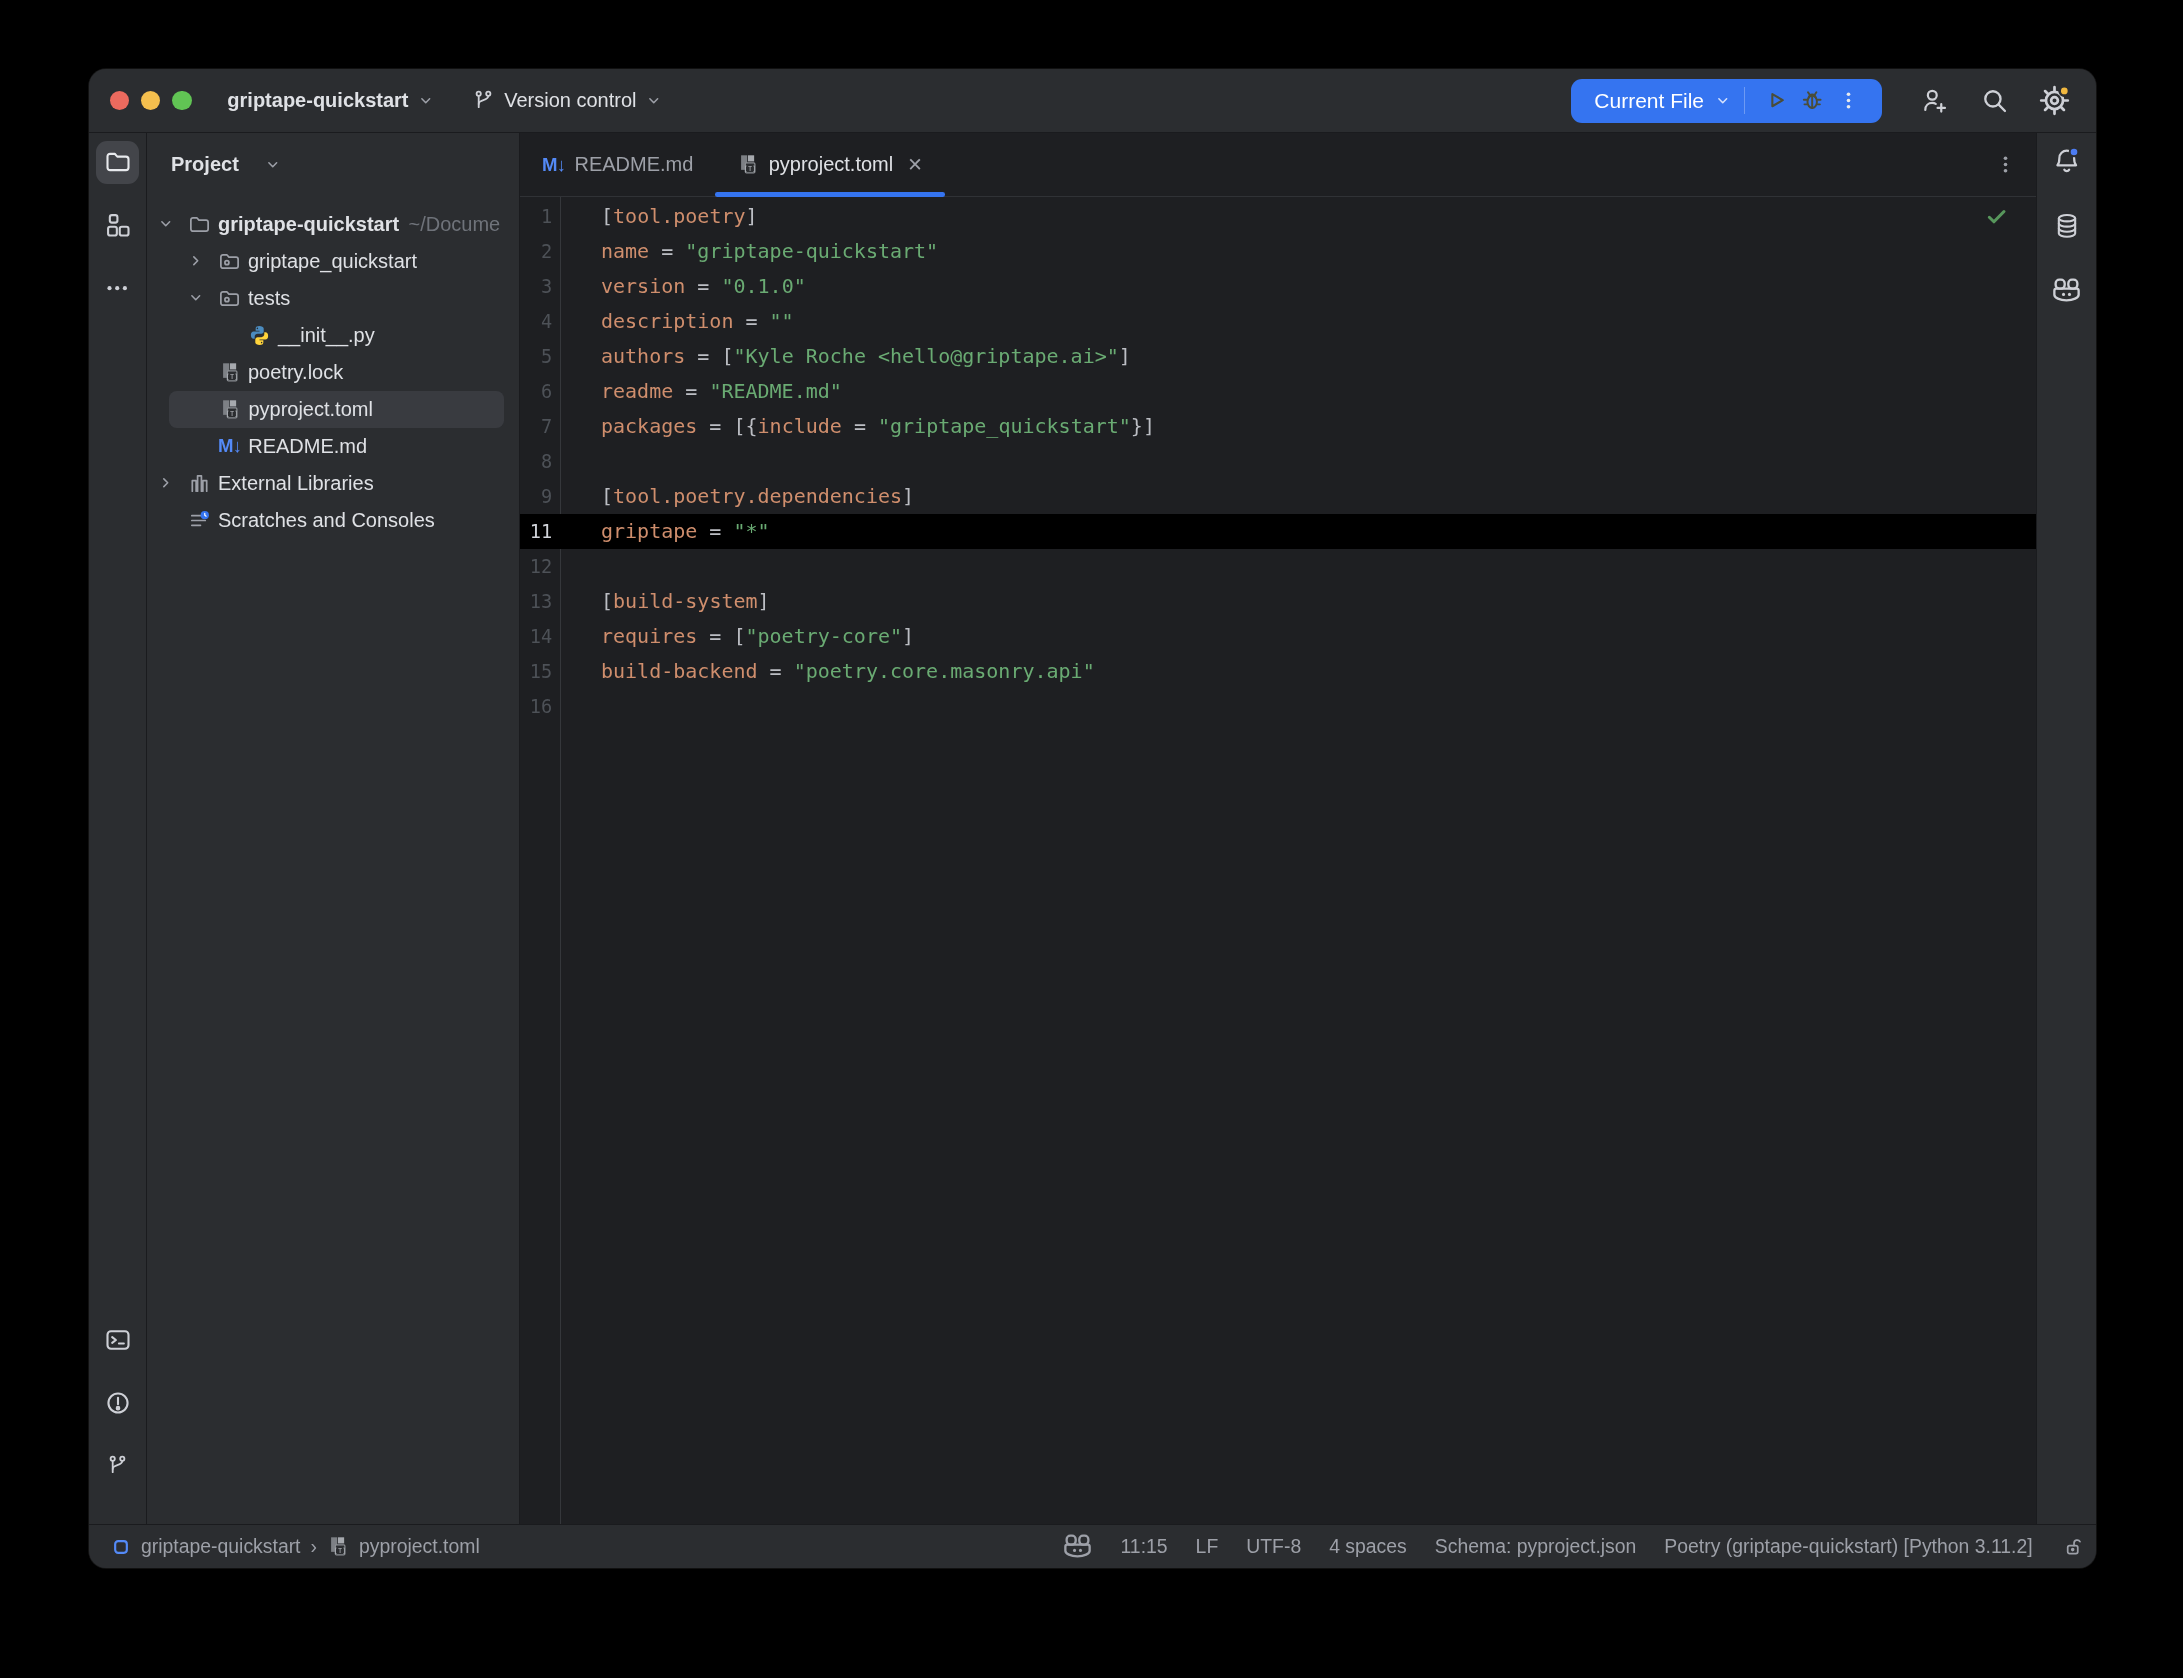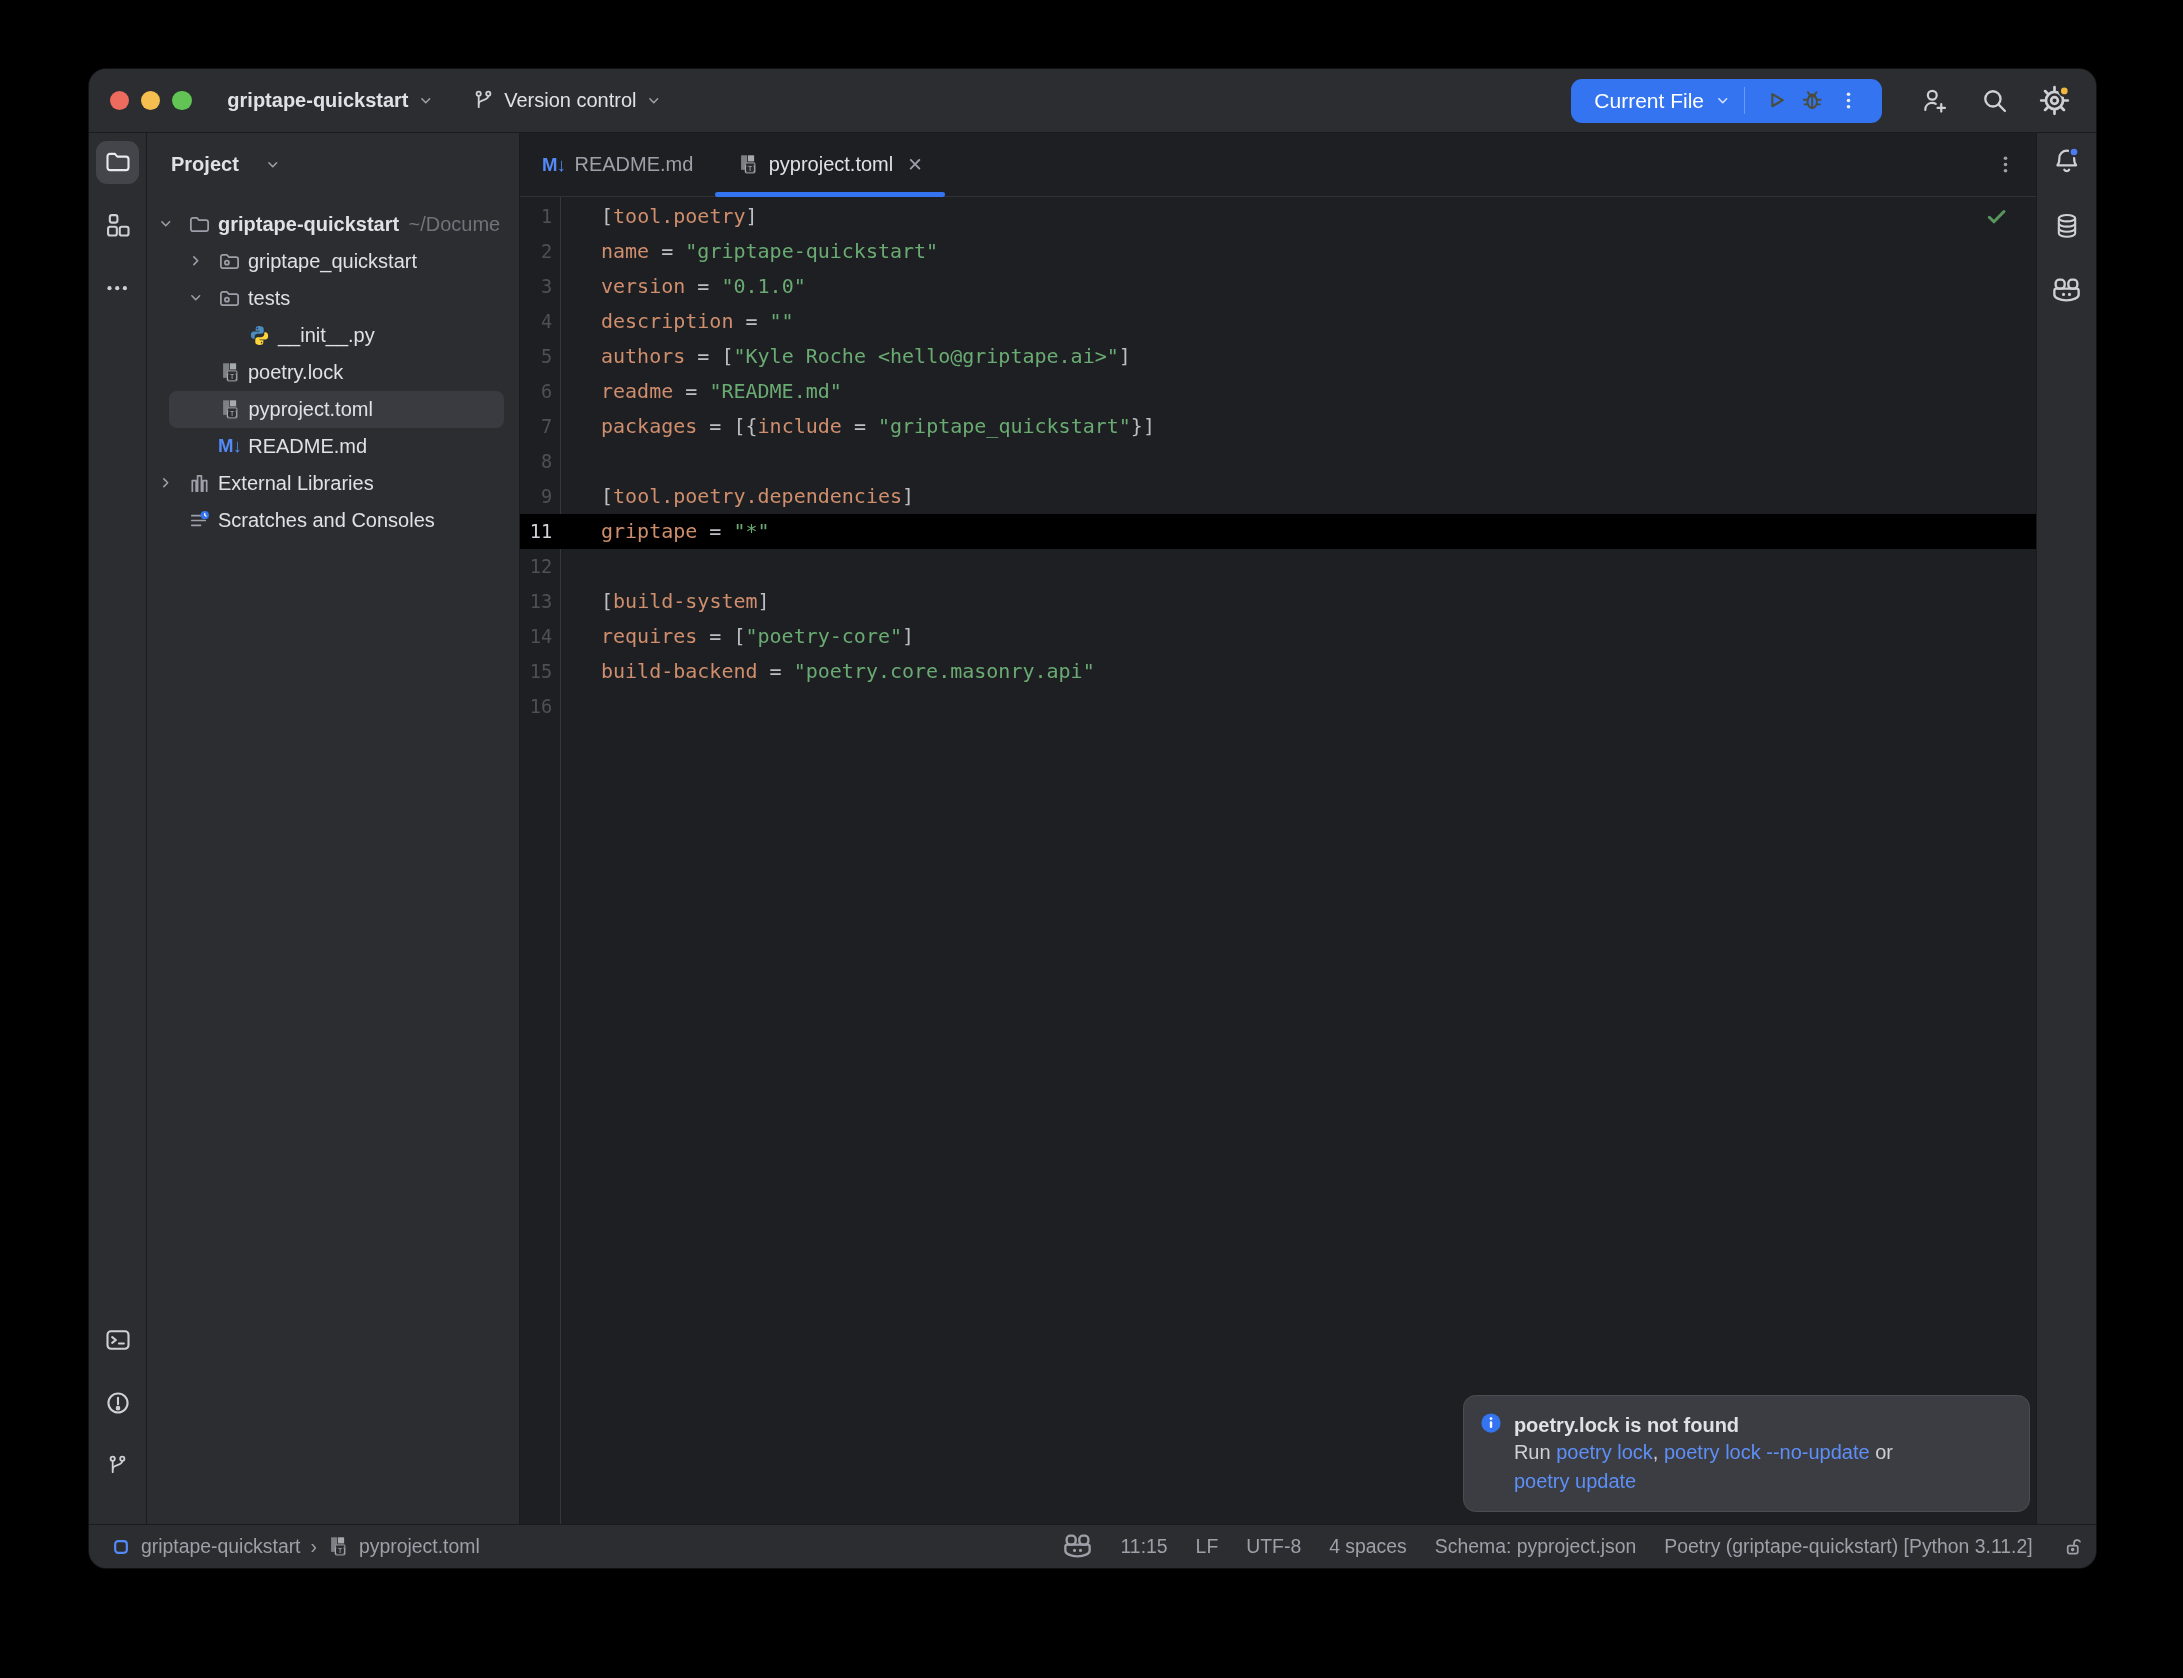--- a/index.html
+++ b/index.html
@@ -478,28 +478,15 @@
         <span>
           <svg width="23" height="23" viewBox="0 0 24 24" fill="none" stroke="#9DA0A8" stroke-width="1.8" stroke-linecap="round" stroke-linejoin="round">
             <rect x="7" y="11" width="10.5" height="8.5" rx="2"></rect>
             <path d="M13.6 11V8.6a3.3 3.3 0 0 1 6.2-1.6"></path>
             <circle cx="12.2" cy="15.2" r="1" fill="#9DA0A8"></circle>
           </svg>
         </span>
       </div>
   </div>
 
-  <div class="notif">
-    <span id="ic-info">
-        <svg width="22" height="22" viewBox="0 0 24 24">
-          <circle cx="12" cy="12" r="10.5" fill="#3574F0"></circle>
-          <circle cx="12" cy="7.2" r="1.5" fill="#FFFFFF"></circle>
-          <rect x="10.7" y="10.2" width="2.6" height="7.2" rx="1.3" fill="#FFFFFF"></rect>
-        </svg>
-      </span>
-    <div>
-      <div class="notif-title">poetry.lock is not found</div>
-      <div class="notif-body" id="notifbody">Run <a href="#">poetry lock</a>, <a href="#">poetry lock --no-update</a> or<br><a href="#">poetry update</a></div>
-    </div>
-  </div>
 
 </div>
 
 
 </body></html>

